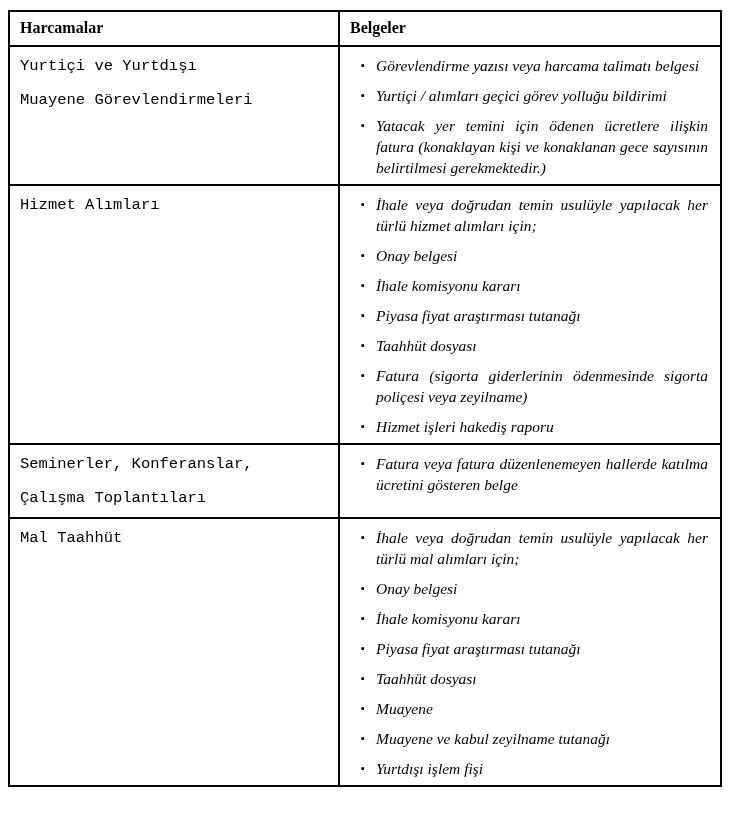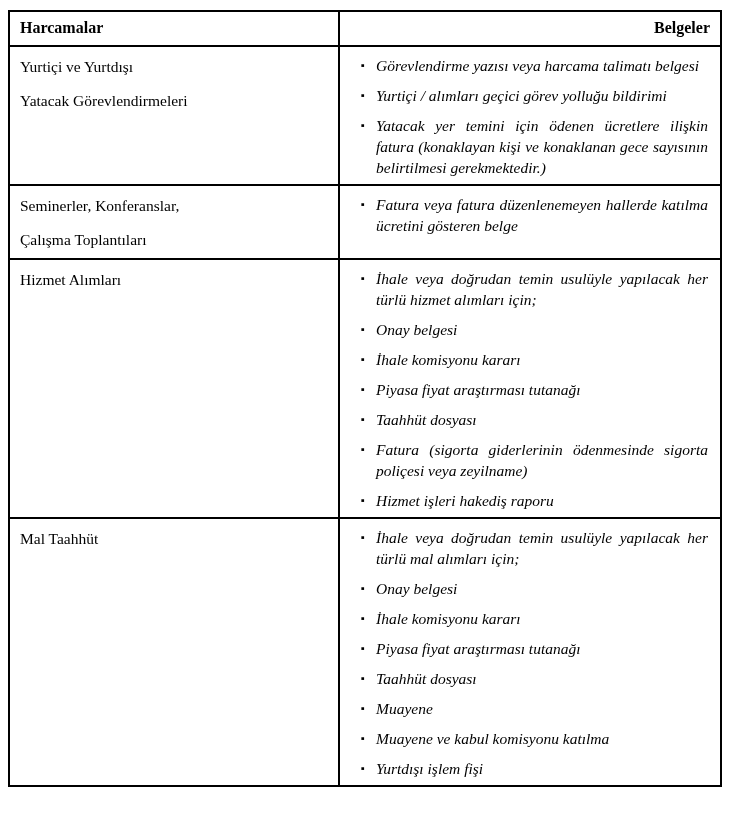--- a/index.html
+++ b/index.html
@@ -31,28 +31,29 @@
     vertical-align: top;
     box-sizing: border-box;
   }
   .doc-table th {
     font-size: 16px;
     font-weight: bold;
     padding: 6px 10px 7px 10px;
     line-height: 20px;
   }
   th.header-expense { text-align: left; }
-  th.header-docs    { text-align: right; }
+  th.header-docs    { text-align: left; }
   td.expense-cell {
     padding: 9px 10px 8px 10px;
     font-size: 15.5px;
   }
   .expense-line {
     margin: 0 0 13px 0;
     line-height: 21px;
+    font-family: Liberation Mono, monospace;
   }
   .expense-line:last-child { margin-bottom: 0; }
   td.documents-cell {
     padding: 8px 12px 6px 10px;
     font-size: 15.5px;
   }
   .bullet-item {
     display: flex;
     align-items: flex-start;
     margin: 0 0 9px 0;
@@ -86,116 +87,116 @@
     <thead>
       <tr>
         <th class="header-expense">Harcamalar</th>
         <th class="header-docs">Belgeler</th>
       </tr>
     </thead>
     <tbody>
         <tr>
           <td class="expense-cell">
             <p class="expense-line">Yurtiçi ve Yurtdışı</p>
-            <p class="expense-line">Yatacak Görevlendirmeleri</p>
+            <p class="expense-line">Muayene Görevlendirmeleri</p>
           </td>
           <td class="documents-cell">
             <div class="bullet-item">
               <span class="bullet-marker">▪</span>
               <span class="doc-text">Görevlendirme yazısı veya harcama talimatı belgesi</span>
             </div>
             <div class="bullet-item">
               <span class="bullet-marker">▪</span>
               <span class="doc-text">Yurtiçi / alımları geçici görev yolluğu bildirimi</span>
             </div>
             <div class="bullet-item">
               <span class="bullet-marker">▪</span>
               <span class="doc-text">Yatacak yer temini için ödenen ücretlere ilişkin fatura (konaklayan kişi ve konaklanan gece sayısının belirtilmesi gerekmektedir.)</span>
+            </div>
+          </td>
+        </tr>
+        <tr>
+          <td class="expense-cell">
+            <p class="expense-line">Hizmet Alımları</p>
+          </td>
+          <td class="documents-cell">
+            <div class="bullet-item">
+              <span class="bullet-marker">▪</span>
+              <span class="doc-text">İhale veya doğrudan temin usulüyle yapılacak her türlü hizmet alımları için;</span>
+            </div>
+            <div class="bullet-item">
+              <span class="bullet-marker">▪</span>
+              <span class="doc-text">Onay belgesi</span>
+            </div>
+            <div class="bullet-item">
+              <span class="bullet-marker">▪</span>
+              <span class="doc-text">İhale komisyonu kararı</span>
+            </div>
+            <div class="bullet-item">
+              <span class="bullet-marker">▪</span>
+              <span class="doc-text">Piyasa fiyat araştırması tutanağı</span>
+            </div>
+            <div class="bullet-item">
+              <span class="bullet-marker">▪</span>
+              <span class="doc-text">Taahhüt dosyası</span>
+            </div>
+            <div class="bullet-item">
+              <span class="bullet-marker">▪</span>
+              <span class="doc-text">Fatura (sigorta giderlerinin ödenmesinde sigorta poliçesi veya zeyilname)</span>
+            </div>
+            <div class="bullet-item">
+              <span class="bullet-marker">▪</span>
+              <span class="doc-text">Hizmet işleri hakediş raporu</span>
             </div>
           </td>
         </tr>
         <tr>
           <td class="expense-cell">
             <p class="expense-line">Seminerler, Konferanslar,</p>
             <p class="expense-line">Çalışma Toplantıları</p>
           </td>
           <td class="documents-cell">
             <div class="bullet-item">
               <span class="bullet-marker">▪</span>
               <span class="doc-text">Fatura veya fatura düzenlenemeyen hallerde katılma ücretini gösteren belge</span>
             </div>
           </td>
         </tr>
         <tr>
           <td class="expense-cell">
-            <p class="expense-line">Hizmet Alımları</p>
-          </td>
-          <td class="documents-cell">
-            <div class="bullet-item">
-              <span class="bullet-marker">▪</span>
-              <span class="doc-text">İhale veya doğrudan temin usulüyle yapılacak her türlü hizmet alımları için;</span>
+            <p class="expense-line">Mal Taahhüt</p>
+          </td>
+          <td class="documents-cell">
+            <div class="bullet-item">
+              <span class="bullet-marker">▪</span>
+              <span class="doc-text">İhale veya doğrudan temin usulüyle yapılacak her türlü mal alımları için;</span>
             </div>
             <div class="bullet-item">
               <span class="bullet-marker">▪</span>
               <span class="doc-text">Onay belgesi</span>
             </div>
             <div class="bullet-item">
               <span class="bullet-marker">▪</span>
               <span class="doc-text">İhale komisyonu kararı</span>
             </div>
             <div class="bullet-item">
               <span class="bullet-marker">▪</span>
               <span class="doc-text">Piyasa fiyat araştırması tutanağı</span>
             </div>
             <div class="bullet-item">
               <span class="bullet-marker">▪</span>
               <span class="doc-text">Taahhüt dosyası</span>
             </div>
             <div class="bullet-item">
               <span class="bullet-marker">▪</span>
-              <span class="doc-text">Fatura (sigorta giderlerinin ödenmesinde sigorta poliçesi veya zeyilname)</span>
-            </div>
-            <div class="bullet-item">
-              <span class="bullet-marker">▪</span>
-              <span class="doc-text">Hizmet işleri hakediş raporu</span>
-            </div>
-          </td>
-        </tr>
-        <tr>
-          <td class="expense-cell">
-            <p class="expense-line">Mal Taahhüt</p>
-          </td>
-          <td class="documents-cell">
-            <div class="bullet-item">
-              <span class="bullet-marker">▪</span>
-              <span class="doc-text">İhale veya doğrudan temin usulüyle yapılacak her türlü mal alımları için;</span>
-            </div>
-            <div class="bullet-item">
-              <span class="bullet-marker">▪</span>
-              <span class="doc-text">Onay belgesi</span>
-            </div>
-            <div class="bullet-item">
-              <span class="bullet-marker">▪</span>
-              <span class="doc-text">İhale komisyonu kararı</span>
-            </div>
-            <div class="bullet-item">
-              <span class="bullet-marker">▪</span>
-              <span class="doc-text">Piyasa fiyat araştırması tutanağı</span>
-            </div>
-            <div class="bullet-item">
-              <span class="bullet-marker">▪</span>
-              <span class="doc-text">Taahhüt dosyası</span>
-            </div>
-            <div class="bullet-item">
-              <span class="bullet-marker">▪</span>
               <span class="doc-text">Muayene</span>
             </div>
             <div class="bullet-item">
               <span class="bullet-marker">▪</span>
-              <span class="doc-text">Muayene ve kabul komisyonu katılma</span>
+              <span class="doc-text">Muayene ve kabul zeyilname tutanağı</span>
             </div>
             <div class="bullet-item">
               <span class="bullet-marker">▪</span>
               <span class="doc-text">Yurtdışı işlem fişi</span>
             </div>
           </td>
         </tr>
       </tbody>
   </table>
 </div>

